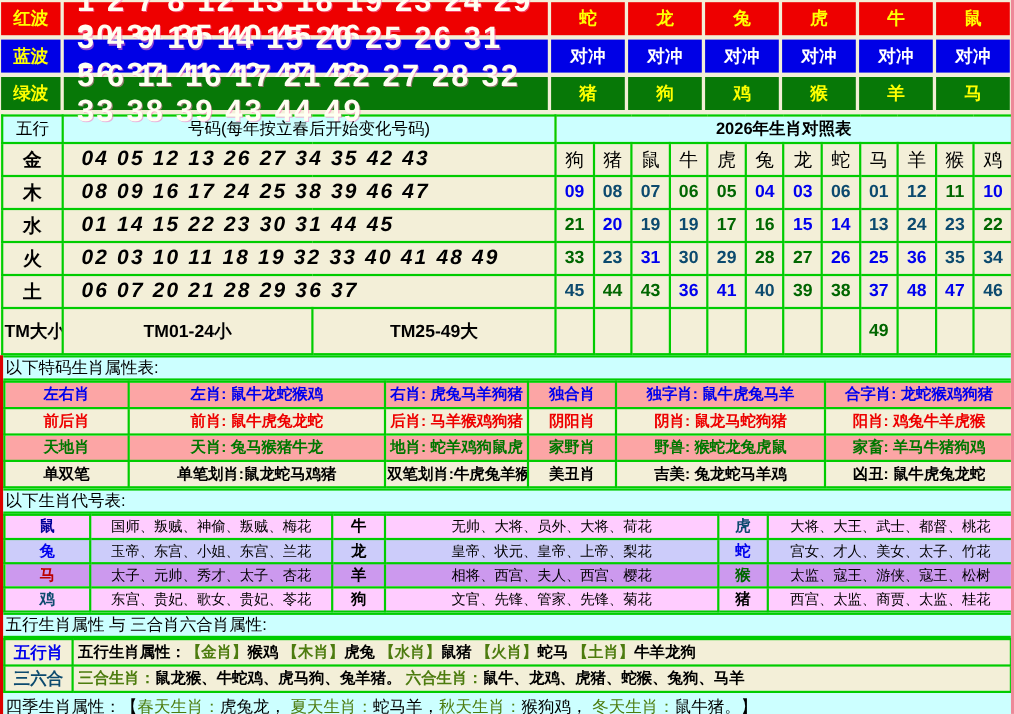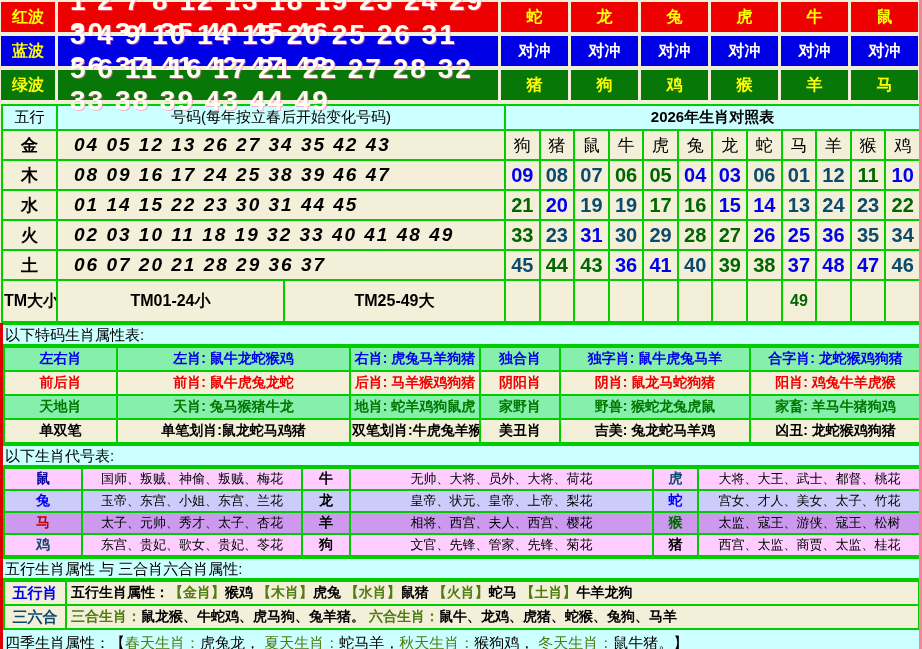--- a/index.html
+++ b/index.html
@@ -23,39 +23,39 @@
   .wave-zo.white{color:#ffffff;}
   
   table{border-collapse:collapse;table-layout:fixed;}
   .main{width:920px;margin:2px 1px 0 1px;}
   .main td{border:2px solid #00cc00;background:#f3efd8;overflow:hidden;white-space:nowrap;}
   .r-head td{background:#ccffff;height:21px;text-align:center;font-size:15px;}
   .h-2026{font-weight:bold;font-size:16px;}
   .elem-label{text-align:center;font-weight:bold;font-size:17px;height:26px;}
   .elem-nums{font-weight:bold;font-size:19px;letter-spacing:2px;padding-left:16px;font-style:italic;}
   .zh{text-align:center;font-size:17px;}
-  .znum{text-align:center;font-weight:bold;font-size:20px;}
+  .znum{text-align:center;font-weight:bold;font-size:16px;}
   .r-tm td{height:38px;text-align:center;font-weight:bold;font-size:16px;}
   
   .c-red{color:#0c4a6e;}
   .c-blue{color:#0000ee;}
   .c-green{color:#006600;}
   .c-magenta{color:#4d7c0f;}
   .c-black{color:#000000;}
   .c-navy{color:#000099;}
   .c-darkred{color:#bb0000;}
   
   .lower{border-left:3px solid #dd0000;}
   .bar{background:#ccffff;border-top:2px solid #00cc00;border-bottom:2px solid #00cc00;
        font-size:15px;color:#000;padding:2px 2px 1px 2px;height:16px;line-height:16px;}
   
   .attr{width:917px;}
   .attr td{border:2px solid #00cc00;height:20px;text-align:center;font-size:14px;font-weight:bold;
            overflow:hidden;white-space:nowrap;}
-  .attr tr.bgr-pink td{background:#86efac;}
+  .attr tr.bgr-pink td{background:#fca5a5;}
   .attr tr.bgr-cream td{background:#f3efd8;}
   .attr tr.tc-blue td{color:#0000ee;}
   .attr tr.tc-red td{color:#ee0000;}
   .attr tr.tc-green td{color:#007700;}
   .attr tr.tc-black td{color:#000000;}
   .attr td.a-label{background:#ffccff;}
   .attr td.a-plain{background:#f3efd8;}
   
   .code{width:917px;}
   .code td{border:2px solid #00cc00;height:17px;text-align:center;font-size:13px;
@@ -274,21 +274,21 @@
         <td class="a-label">家野肖</td>
         <td>野兽: 猴蛇龙兔虎鼠</td>
         <td>家畜: 羊马牛猪狗鸡</td>
       </tr>
       <tr class="tc-black bgr-cream">
         <td class="a-label a-plain">单双笔</td>
         <td>单笔划肖:鼠龙蛇马鸡猪</td>
         <td>双笔划肖:牛虎兔羊猴狗</td>
         <td class="a-label a-plain">美丑肖</td>
         <td>吉美: 兔龙蛇马羊鸡</td>
-        <td>凶丑: 龙蛇猴鸡狗猪</td>
+        <td>凶丑: 鼠牛虎兔龙蛇</td>
       </tr>
     </tbody>
       </table>
 
     <div class="bar">以下生肖代号表:</div>
 
     <table class="code">
       <colgroup>
         <col style="width:78px">
           <col style="width:220px">

